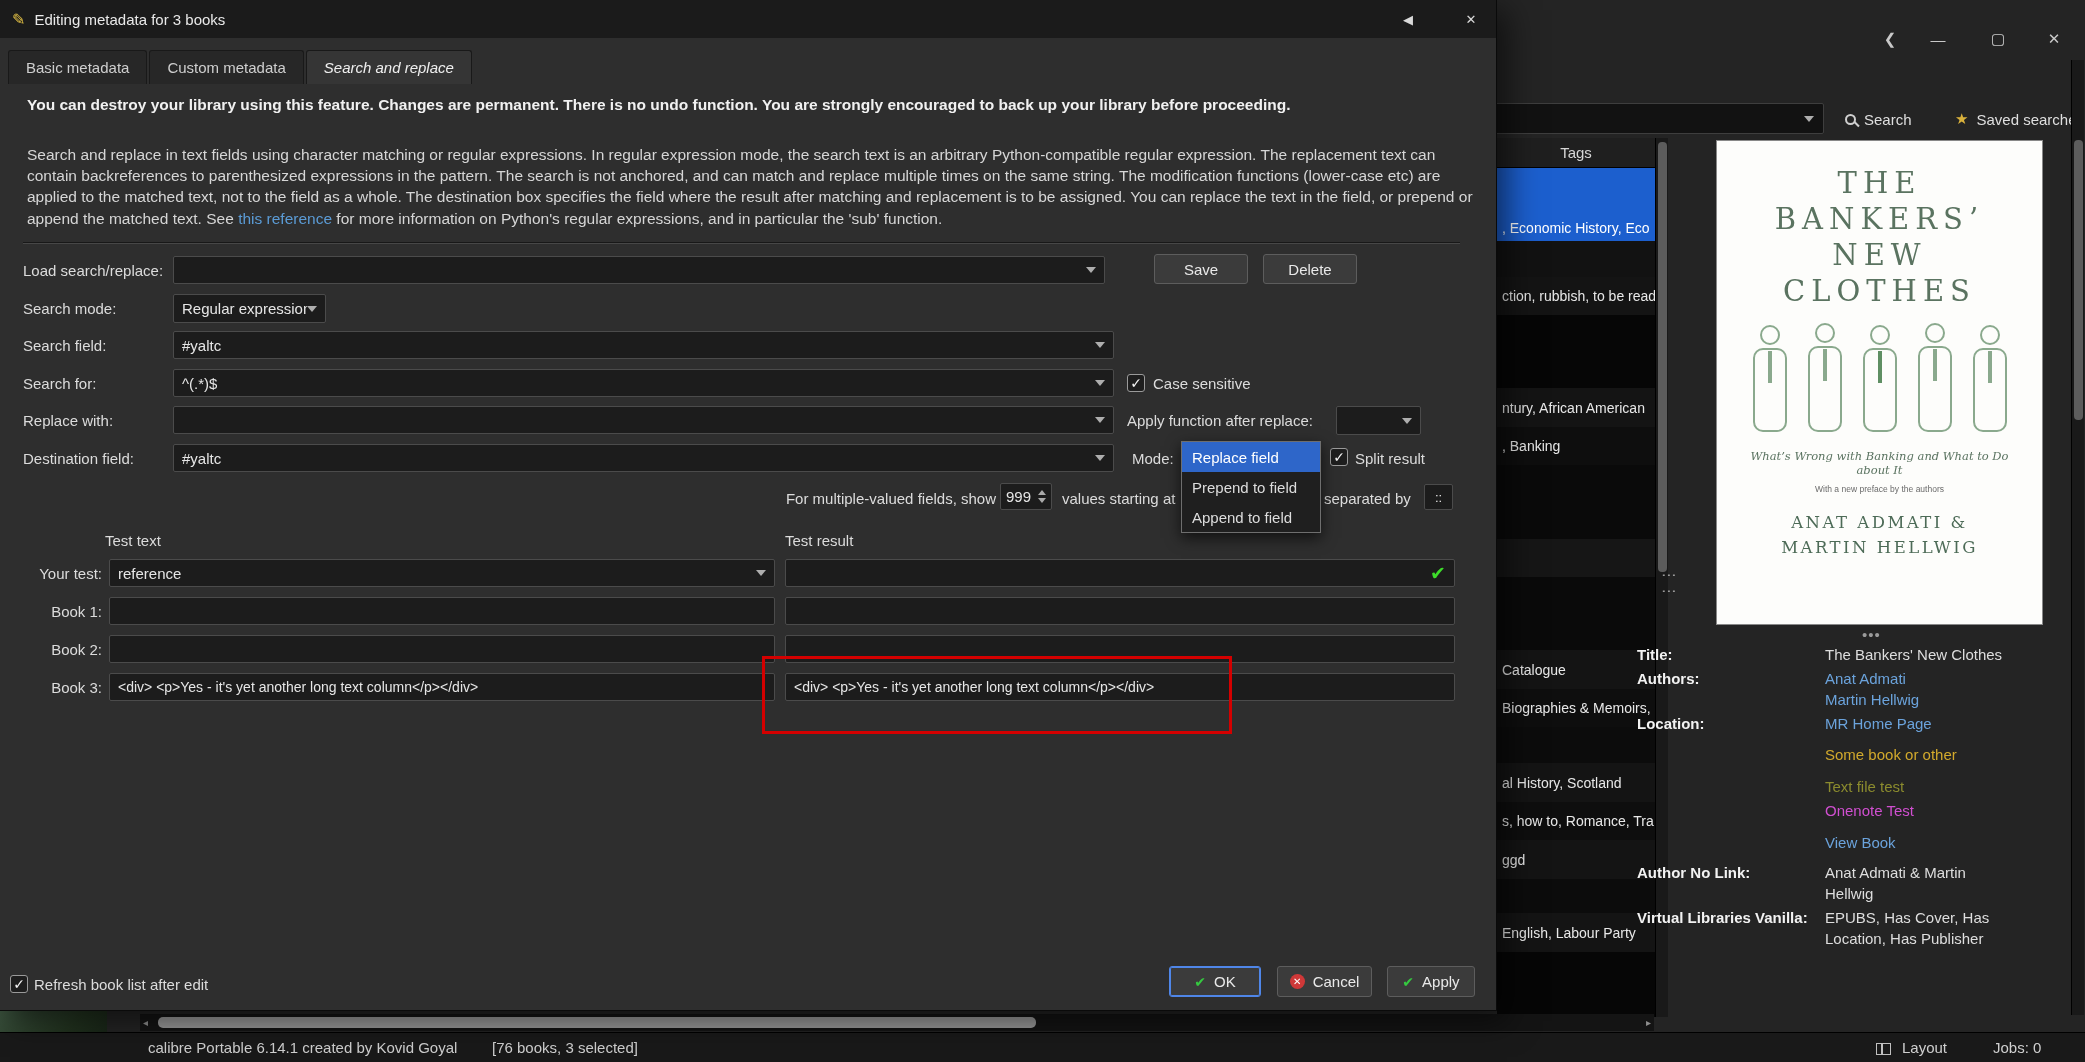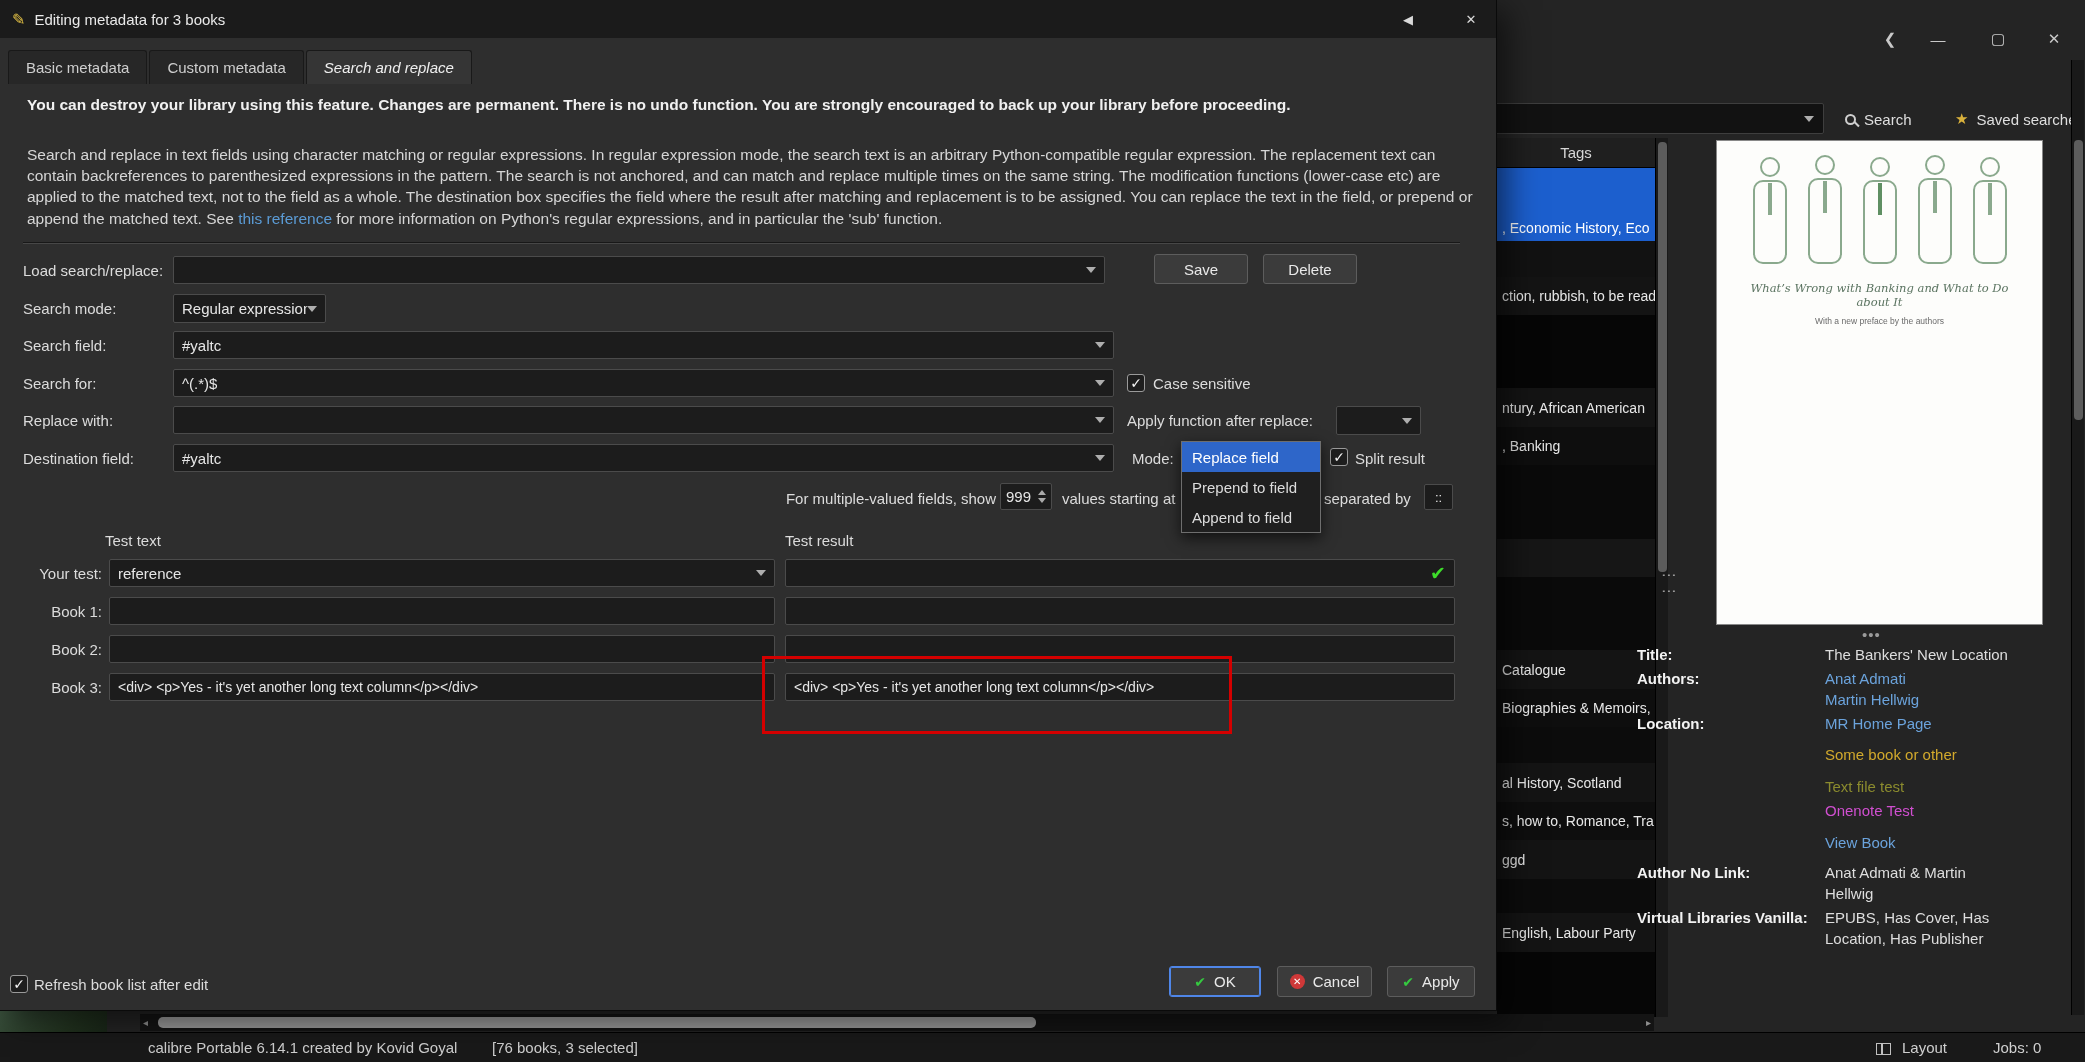--- a/index.html
+++ b/index.html
@@ -162,20 +162,26 @@
         <span>English, Labour Party</span>
       </div>
     <div class="tblk" style="top:814px;height:65px;background:#060606;"></div>
   </div>
   <div class="vscroll" style="left:1655px;top:138px;height:879px;">
     <div class="vthumb" style="top:4px;height:430px;"></div>
   </div>
 
   <div class="dots-v" style="left:1660px;top:568px;writing-mode:vertical-rl;">⋮⋮</div>
   <div class="cover">
+    <div style="margin-top:24px;text-align:center;">
+      <div class="cv-title">THE</div>
+      <div class="cv-title">BANKERS’</div>
+      <div class="cv-title">NEW</div>
+      <div class="cv-title">CLOTHES</div>
+    </div>
     <svg width="280" height="118" viewBox="0 0 280 118" style="margin-top:10px;">
       <g stroke="#8aa98d" stroke-width="2" fill="none">
         <circle cx="30" cy="16" r="9"></circle>
           <rect x="14" y="30" width="32" height="82" rx="9"></rect>
           <line x1="30" y1="32" x2="30" y2="64" stroke-width="4"></line>
         <circle cx="85" cy="14" r="9"></circle>
           <rect x="69" y="28" width="32" height="84" rx="9"></rect>
           <line x1="85" y1="30" x2="85" y2="62" stroke-width="4"></line>
         <circle cx="140" cy="16" r="9"></circle>
           <rect x="124" y="30" width="32" height="82" rx="9"></rect>
@@ -183,27 +189,31 @@
         <circle cx="195" cy="14" r="9"></circle>
           <rect x="179" y="28" width="32" height="84" rx="9"></rect>
           <line x1="195" y1="30" x2="195" y2="62" stroke-width="4"></line>
         <circle cx="250" cy="16" r="9"></circle>
           <rect x="234" y="30" width="32" height="82" rx="9"></rect>
           <line x1="250" y1="32" x2="250" y2="64" stroke-width="4"></line>
       </g>
     </svg>
     <div class="cv-sub">What’s Wrong with Banking and What to Do about It</div>
     <div class="cv-note">With a new preface by the authors</div>
+    <div class="cv-auth">
+      <div>ANAT ADMATI &amp;</div>
+      <div>MARTIN HELLWIG</div>
+    </div>
   </div>
   <div class="dots-v" style="left:1862px;top:626px;">•••</div>
 
   <div class="details">
     <div class="drow">
       <div class="dlabel">Title:</div>
-      <div class="dval">The Bankers' New Location</div>
+      <div class="dval">The Bankers' New Clothes</div>
     </div>
     <div class="drow">
       <div class="dlabel">Authors:</div>
       <div class="dval">
         <a class="link">Anat Admati</a><br>
         <a class="link">Martin Hellwig</a>
       </div>
     </div>
     <div class="drow">
       <div class="dlabel">Location:</div>

